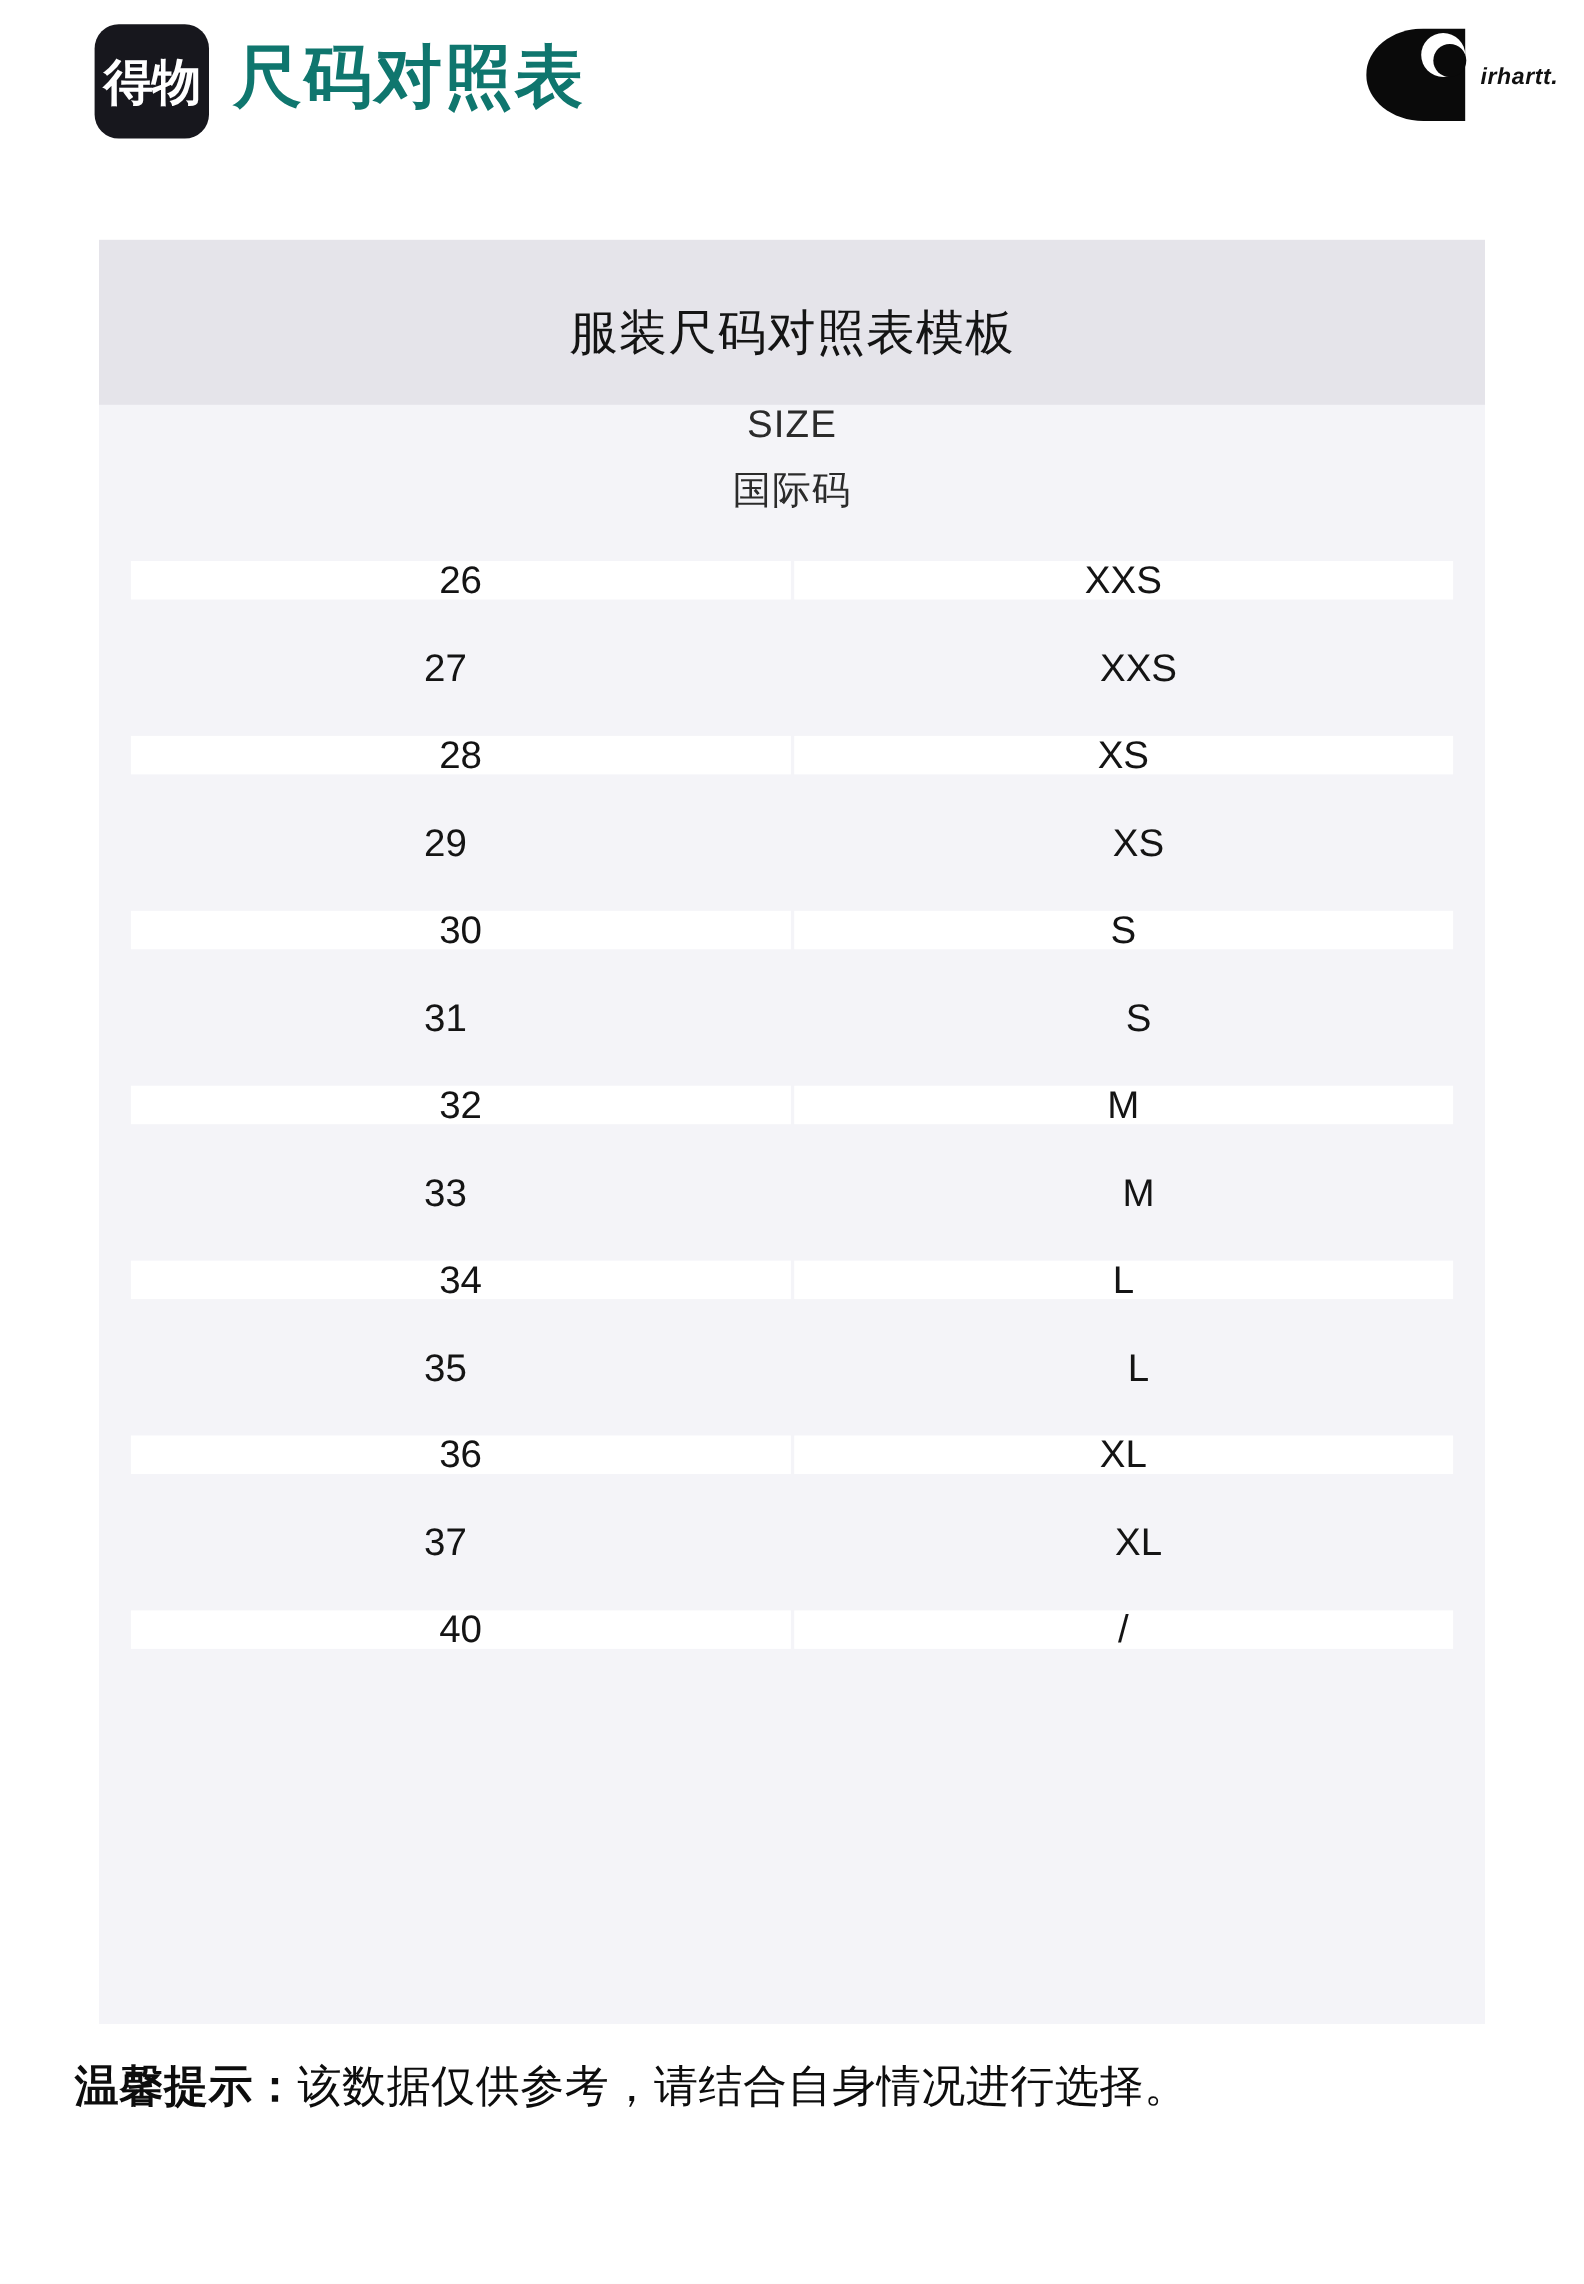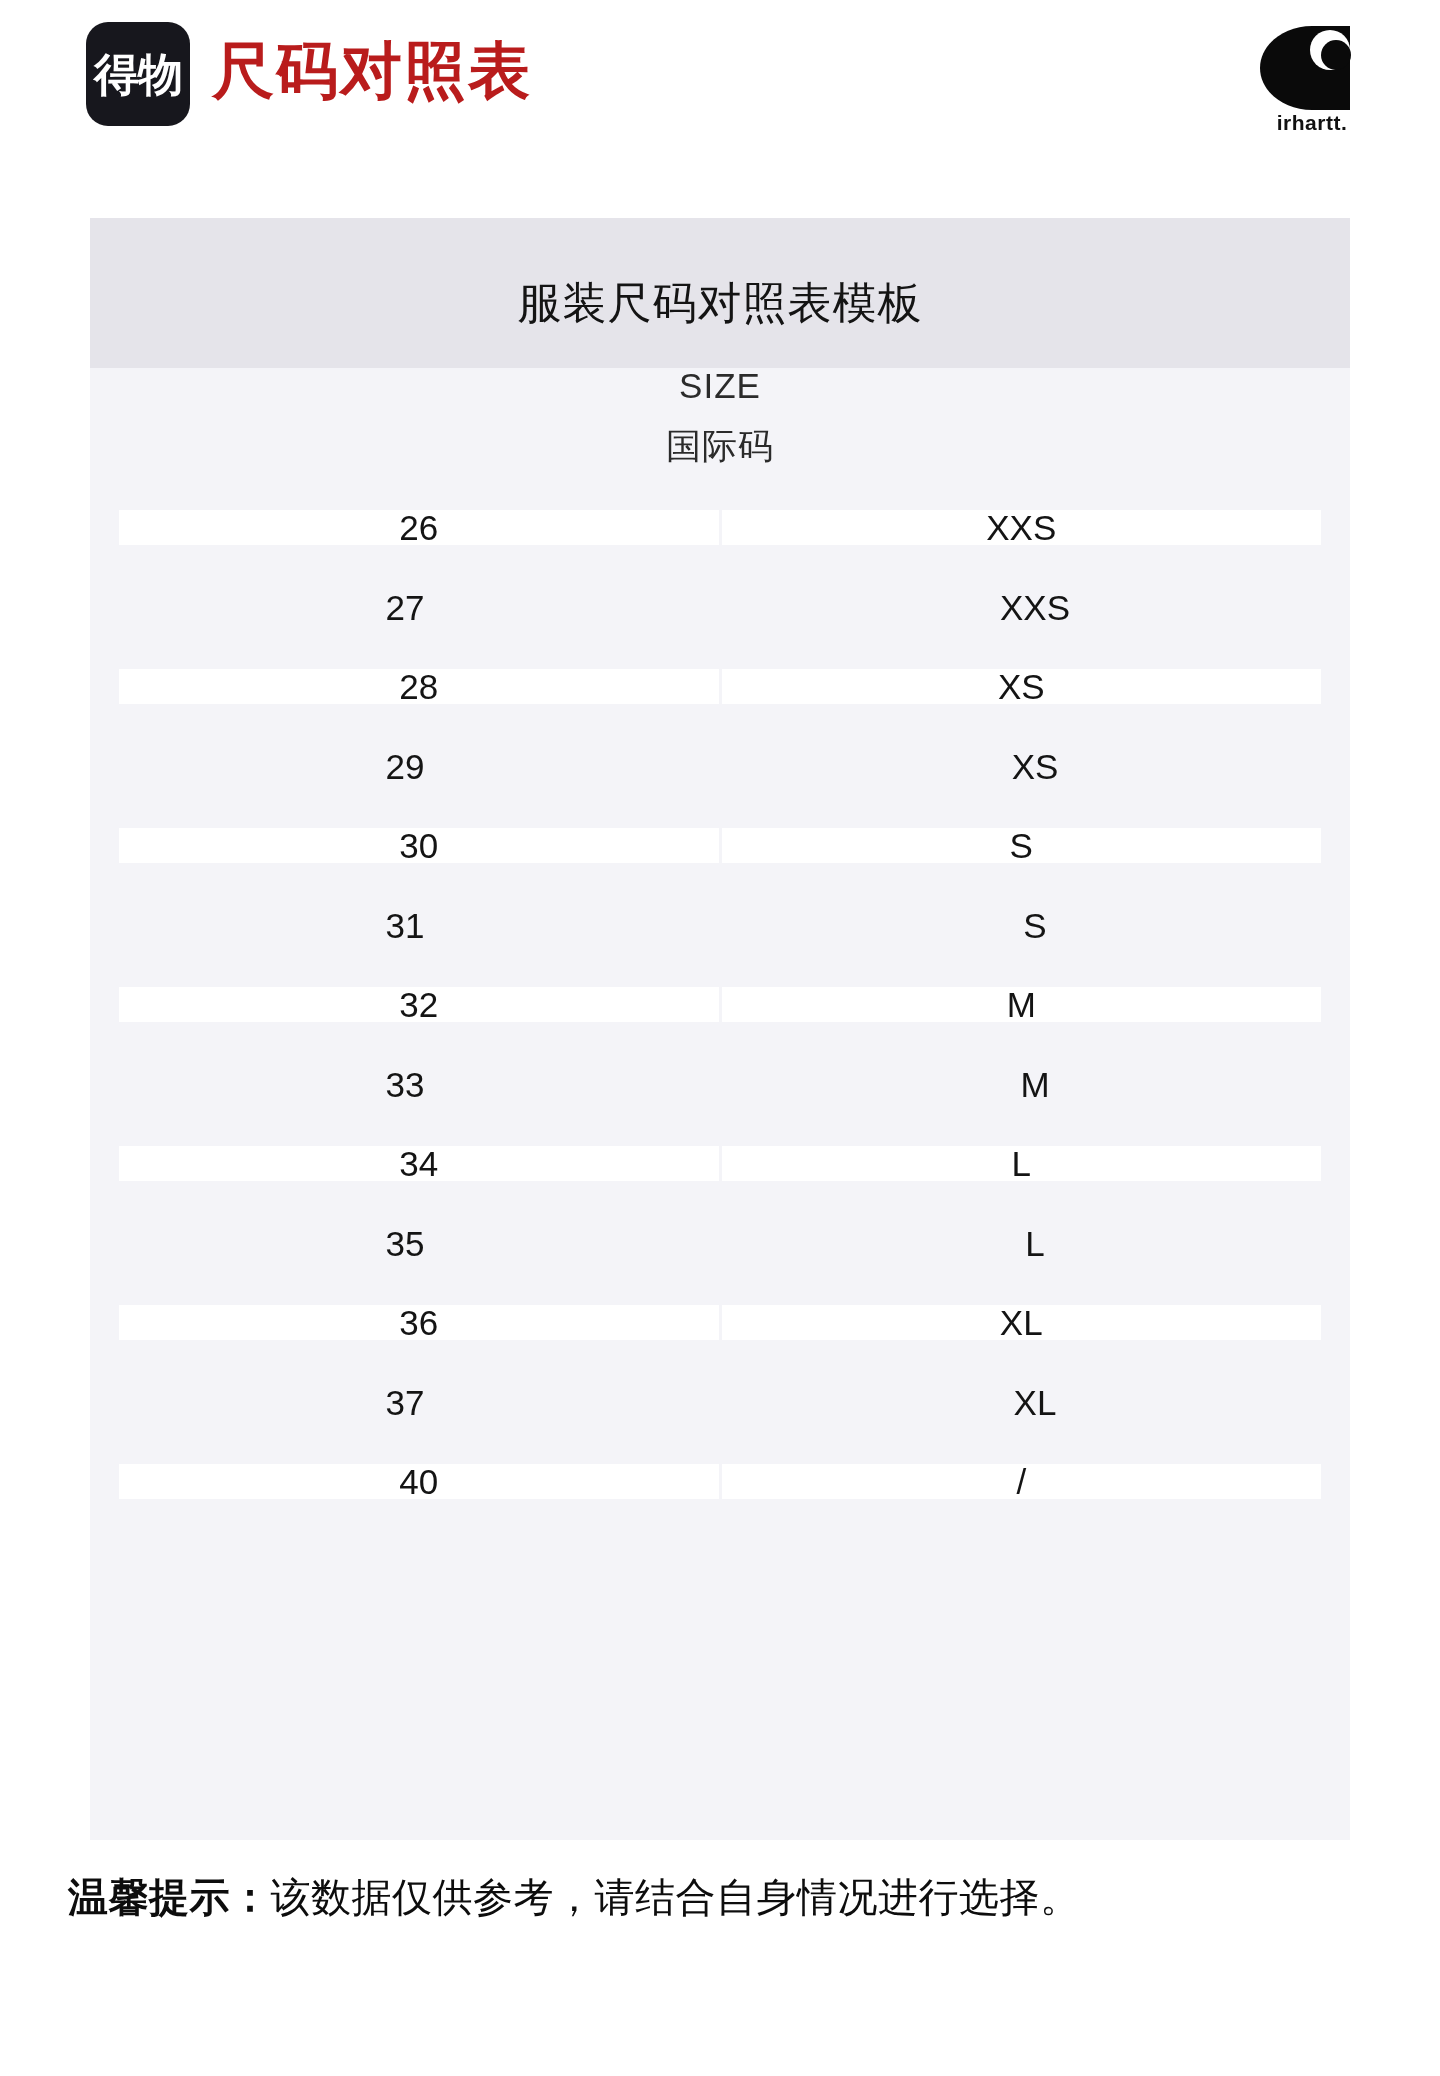--- a/index.html
+++ b/index.html
@@ -49,33 +49,33 @@
     font-size: 45px;
     line-height: 1;
     font-weight: 700;
     letter-spacing: -1px;
     font-family: "Liberation Sans", "DejaVu Sans", sans-serif;
   }
   .header-title {
     font-size: 62px;
     font-weight: 700;
     letter-spacing: 2px;
-    color: #b91c1c;
+    color: #0f766e;
     line-height: 1;
     padding-bottom: 6px;
   }
 
   .brand-right {
     position: absolute;
     right: 58px;
     top: 26px;
     width: 140px;
     display: flex;
-    flex-direction: column;
-    align-items: center;
+    align-items: center;
+    font-style: italic;
   }
   .carhartt-mark {
     width: 104px;
     height: 84px;
     position: relative;
   }
   .carhartt-wordmark {
     margin-top: 2px;
     font-size: 21px;
     font-weight: 700;

